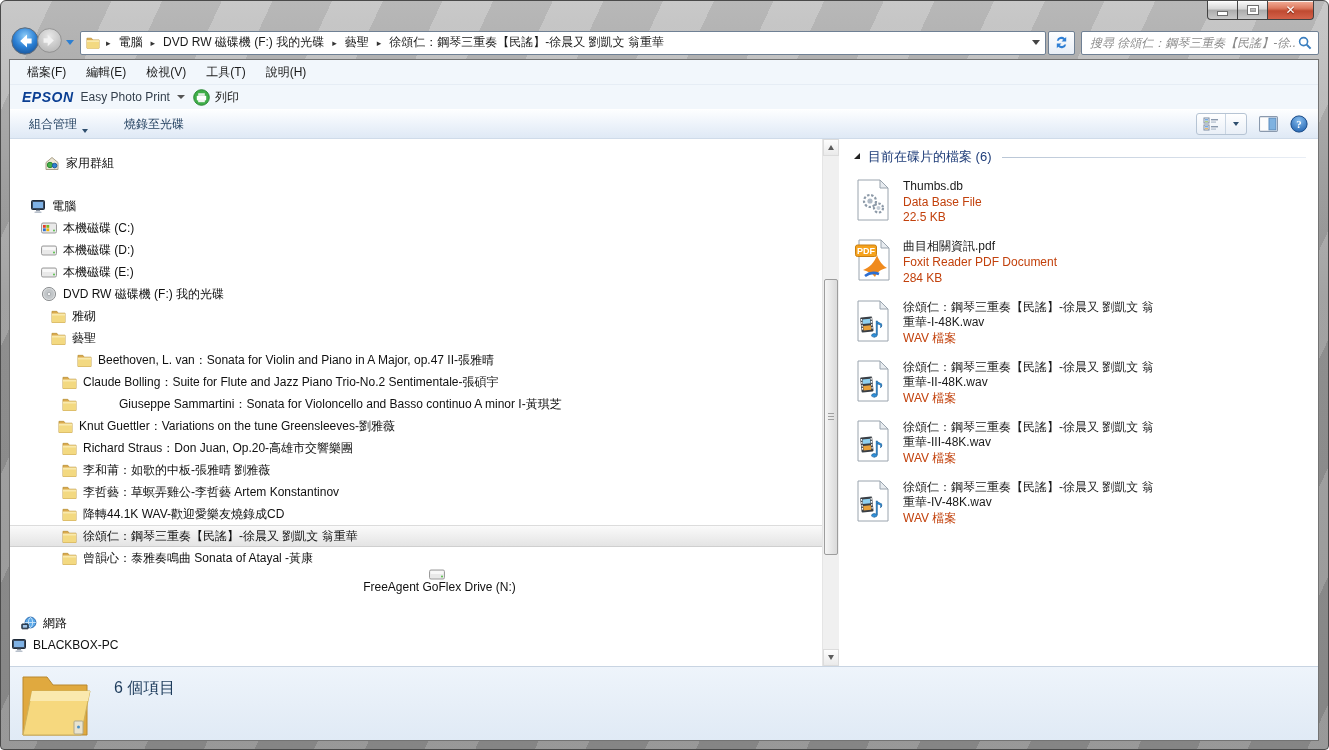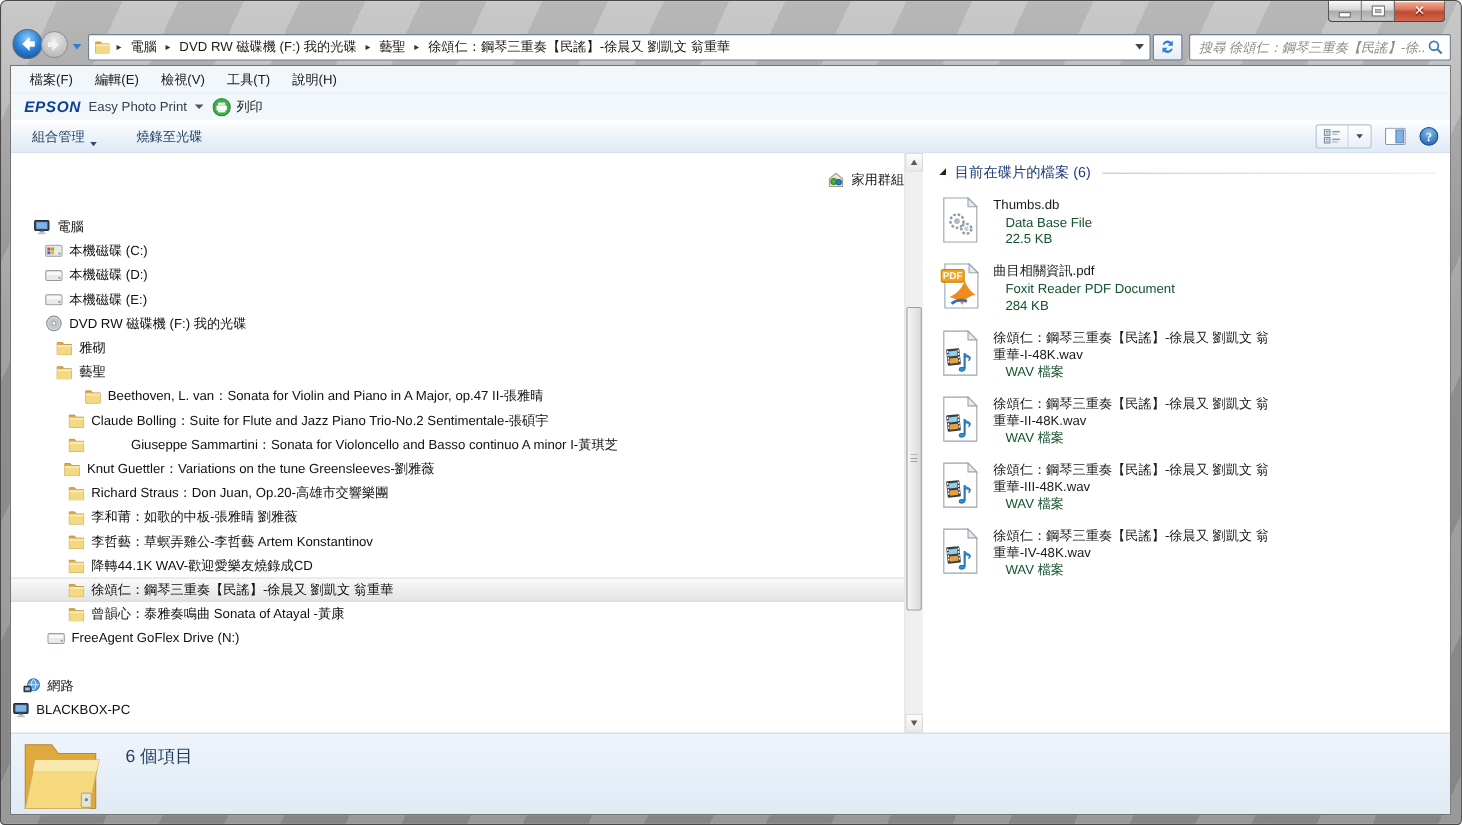--- a/index.html
+++ b/index.html
@@ -78,21 +78,21 @@
   .sb-thumb::after{content:"";position:absolute;left:3px;right:3px;top:50%;height:8px;margin-top:-4px;
     background:repeating-linear-gradient(180deg,#9f9f9f 0 1px,transparent 1px 3px);}
   .filepane{flex:1;min-width:0;padding:9px 8px 0 15px;}
   .group-header{display:flex;align-items:center;font-size:13px;color:var(--header-blue,#1e3c78);}
   .gh-arrow{width:0;height:0;border-left:6px solid transparent;border-bottom:6px solid #222;margin-right:8px;transform:translateY(-1px);}
   .gh-line{flex:1;height:1px;background:linear-gradient(90deg,#b9c6d6,#e9eef5);margin-left:10px;margin-right:4px;}
   .file-item{display:flex;margin-top:13px;cursor:default;}
   .fi-icon{width:38px;height:46px;flex:none;margin-right:11px;display:flex;justify-content:center;}
   .fi-text{min-width:0;}
   .fi-name{width:252px;font-size:12px;color:#1a1a1a;line-height:1.3;}
-  .fi-meta{font-size:12px;color:#14532d;line-height:1.32;margin-left:11px;}
+  .fi-meta{font-size:12px;color:#c2410c;line-height:1.32;}
   
   .statusbar{height:74px;flex:none;position:relative;border-top:1px solid #c8d4e2;
     background:linear-gradient(180deg,#eef4fb,#e0eaf5);}
   .sb-folder{position:absolute;left:6px;top:2px;}
   .sb-count{position:absolute;left:104px;top:11px;font-size:16px;color:#1e3c5c;}
 </style>
 </head>
 <body>
 
 <div class="window">
@@ -241,21 +241,21 @@
               </defs>
             <circle cx="9" cy="9" r="8.1" fill="url(#hg)" stroke="#1b4c88"></circle>
             <text x="9" y="13" text-anchor="middle" font-size="11" font-weight="bold" fill="#fff" font-family="Liberation Serif,serif">?</text>
           </svg>
         </span>
       </span>
     </div>
 
     <div class="main">
       <div class="treepane" id="tree">
-          <div class="tree-row" style="padding-left: 33px; justify-content: flex-end;">
+          <div class="tree-row" style="padding-left: 33px;">
             <span class="ticon">
               <svg width="16" height="15" viewBox="0 0 16 15">
                 <path d="M2 6.5 L8 1.5 L14 6.5 V13.5 H2 Z" fill="#ece6d4" stroke="#a89f88"></path>
                 <circle cx="6" cy="9" r="2.7" fill="#45b049" stroke="#2d8a32"></circle>
                 <circle cx="10.6" cy="9.6" r="2.3" fill="#2f7fd0" stroke="#1e5c9e"></circle>
               </svg>
             </span>
             <span>家用群組</span>
           </div>
           <div class="tree-row gap" style="padding-left: 19px;">
@@ -425,21 +425,21 @@
           <div class="tree-row" style="padding-left: 50px;">
             <span class="ticon">
               <svg width="15" height="14" viewBox="0 0 16 15">
                 <path d="M1 2.5h5.2l1.6 2H15v10H1z" fill="#dba94e" stroke="#b88f35" stroke-width="0.8"></path>
                 <path d="M1 5h14v9.5H1z" fill="#f3d981"></path>
                 <path d="M1 5h14v2H1z" fill="#f9e9ad"></path>
               </svg>
             </span>
             <span>曾韻心：泰雅奏鳴曲 Sonata of Atayal -黃康</span>
           </div>
-          <div class="tree-row" style="padding-left: 32px;">
+          <div class="tree-row" style="padding-left: 47px; flex-direction: column;">
             <span class="ticon">
               <svg width="16" height="11" viewBox="0 0 16 11">
                 <rect x="0.5" y="1" width="15" height="9" rx="1.5" fill="#e9e9e9" stroke="#9b9b9b"></rect>
                 <rect x="1.5" y="2" width="13" height="3" rx="1" fill="#f8f8f8"></rect>
                 <circle cx="13" cy="7.5" r="1" fill="#57c04a"></circle>
               </svg>
             </span>
             <span>FreeAgent GoFlex Drive (N:)</span>
           </div>
           <div class="tree-row gap" style="padding-left: 10px;">

